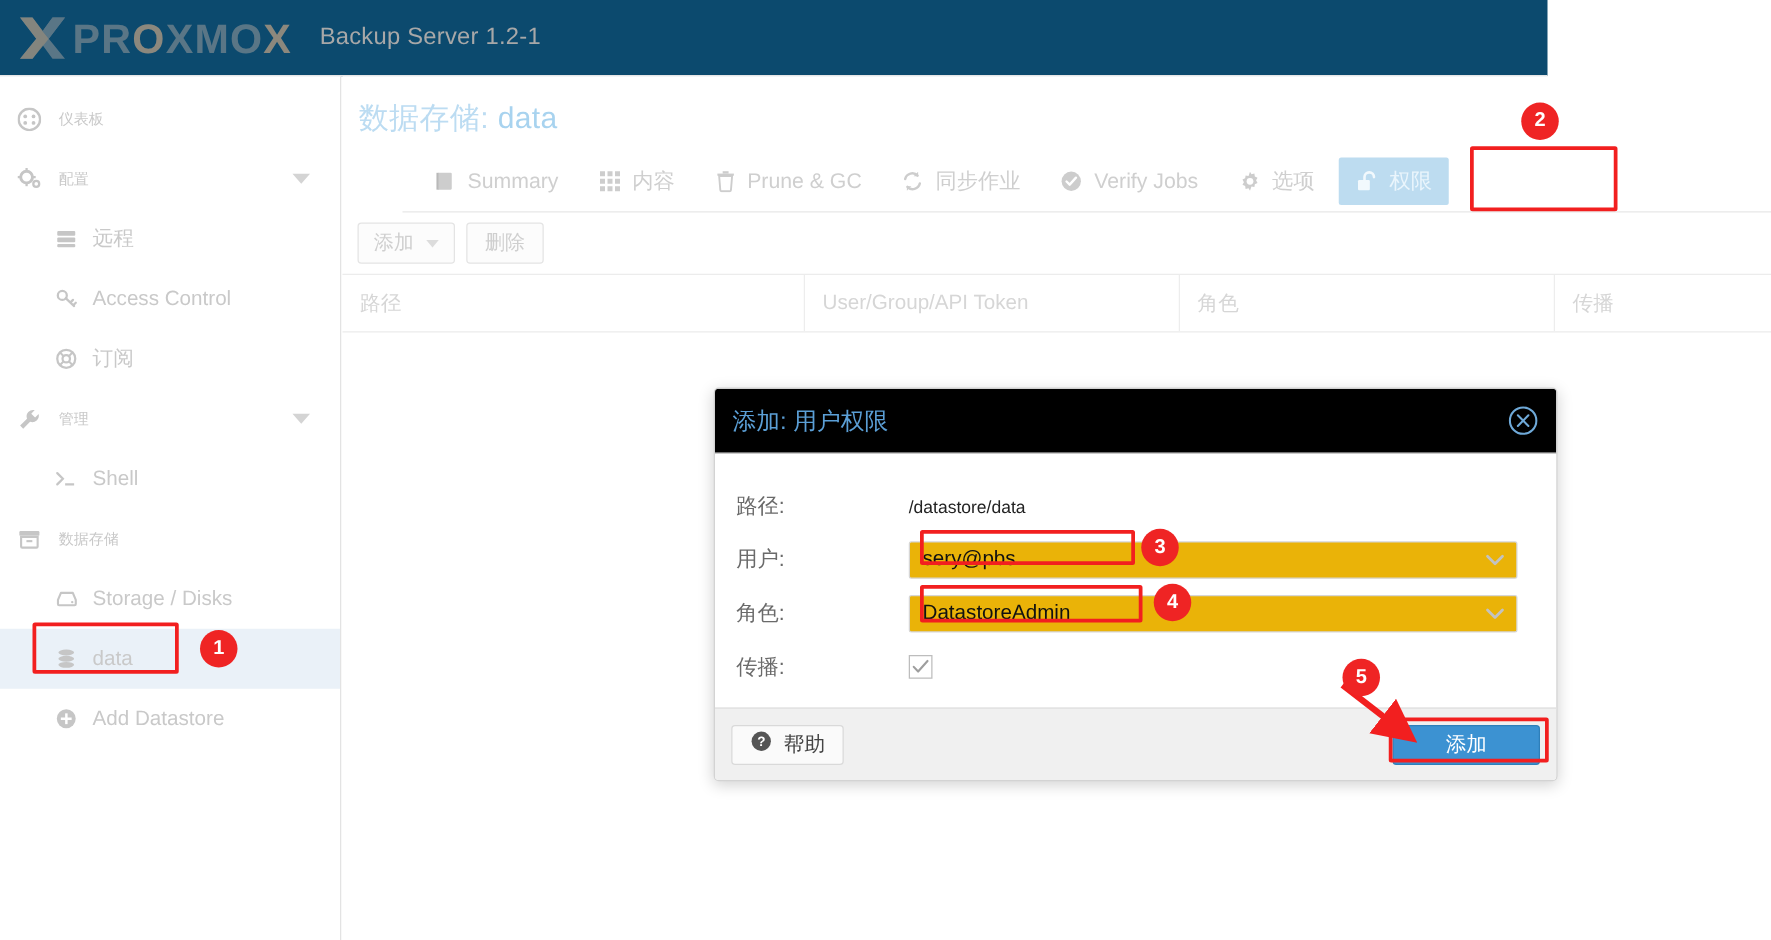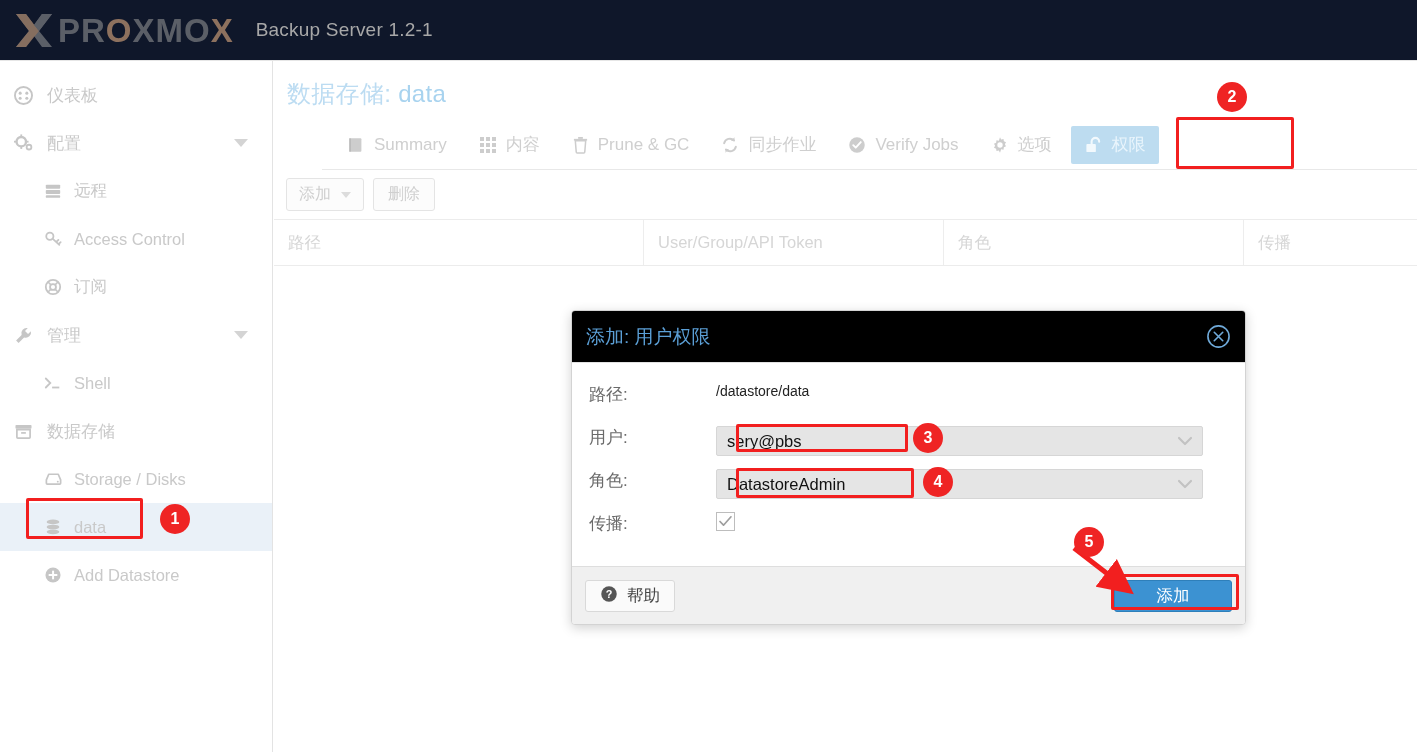--- a/index.html
+++ b/index.html
@@ -6,22 +6,22 @@
   html, body {
     width: 1417px; height: 752px;
     font-family: "Liberation Sans", "DejaVu Sans", sans-serif;
     background: #ffffff;
     overflow: hidden;
   }
   #app { position: relative; width: 1417px; height: 752px; }
 
   
   .topbar {
-    position: absolute; left: 0; top: 0; width: 1417px; height: 61px;
-    background: #0f172a;
+    position: absolute; left: 0; top: 0; width: 1238px; height: 61px;
+    background: #0c4a6e;
     border-bottom: 1px solid #e6e6e6;
     display: flex; align-items: center;
   }
   .logo-wrap {
     display: flex; align-items: center; margin-left: 12px;
     opacity: .55;
   }
   .logo-x { width: 44px; height: 40px; display:block; }
   .logo-text {
     font-size: 33px; font-weight: bold; letter-spacing: 1px;
@@ -34,21 +34,21 @@
   }
 
   
   .sidebar {
     position: absolute; left: 0; top: 61px; width: 273px; height: 691px;
     background: #ffffff; border-right: 1px solid #e3e3e3;
     padding-top: 10px;
   }
   .nav-item {
     display: flex; align-items: center; height: 48px;
-    padding-left: 14px; color: #c9c9c9; font-size: 17px;
+    padding-left: 14px; color: #c9c9c9; font-size: 12px;
     position: relative; cursor: pointer; white-space: nowrap;
   }
   .nav-item.sub { padding-left: 44px; font-size: 16.5px; }
   .nav-item .ico {
     width: 24px; display: inline-flex; align-items: center; justify-content: flex-start;
     margin-right: 9px; color: #c6c6c6; flex: none;
   }
   .nav-item.sub .ico { width: 22px; margin-right: 8px; }
   .nav-item .caret {
     position: absolute; right: 24px; top: 50%; transform: translateY(-50%);
@@ -115,26 +115,26 @@
     box-shadow: 0 3px 12px rgba(0,0,0,.18);
     overflow: hidden;
   }
   .dlg-head {
     height: 52px; background: #000000; border-bottom: 1px solid #e2e2e2;
     display: flex; align-items: center; padding: 0 14px;
   }
   .dlg-title { font-size: 19px; color: #5b9fd6; flex: 1; }
   .dlg-close { cursor: pointer; display: inline-flex; }
   .dlg-body { padding: 20px 0 0 0; height: 205px; background: #fff; }
-  .frow { display: flex; align-items: flex-start; height: 43px; padding-left: 17px; }
+  .frow { display: flex; align-items: center; height: 43px; padding-left: 17px; gap: 11px; }
   .flabel { width: 127px; font-size: 17px; color: #6a6a6a; flex: none; }
   .fstatic { font-size: 14px; color: #222; }
   .fcombo {
     position: relative; width: 487px; height: 30px;
-    border: 1px solid #d6d6d6; background: #e5e5e5; border-radius: 2px;
+    border: 1px solid #d6d6d6; background: #eab308; border-radius: 2px;
     display: flex; align-items: center;
   }
   .fcombo .cval { font-size: 16.5px; color: #111; padding-left: 10px; }
   .fcombo .chev {
     position: absolute; right: 9px; top: 50%; transform: translateY(-50%);
     color: #c2c2c2; display: inline-flex;
   }
   .cbox {
     width: 19px; height: 19px; border: 1px solid #bdbdbd; background: #fff;
     display: inline-flex; align-items: center; justify-content: center;

